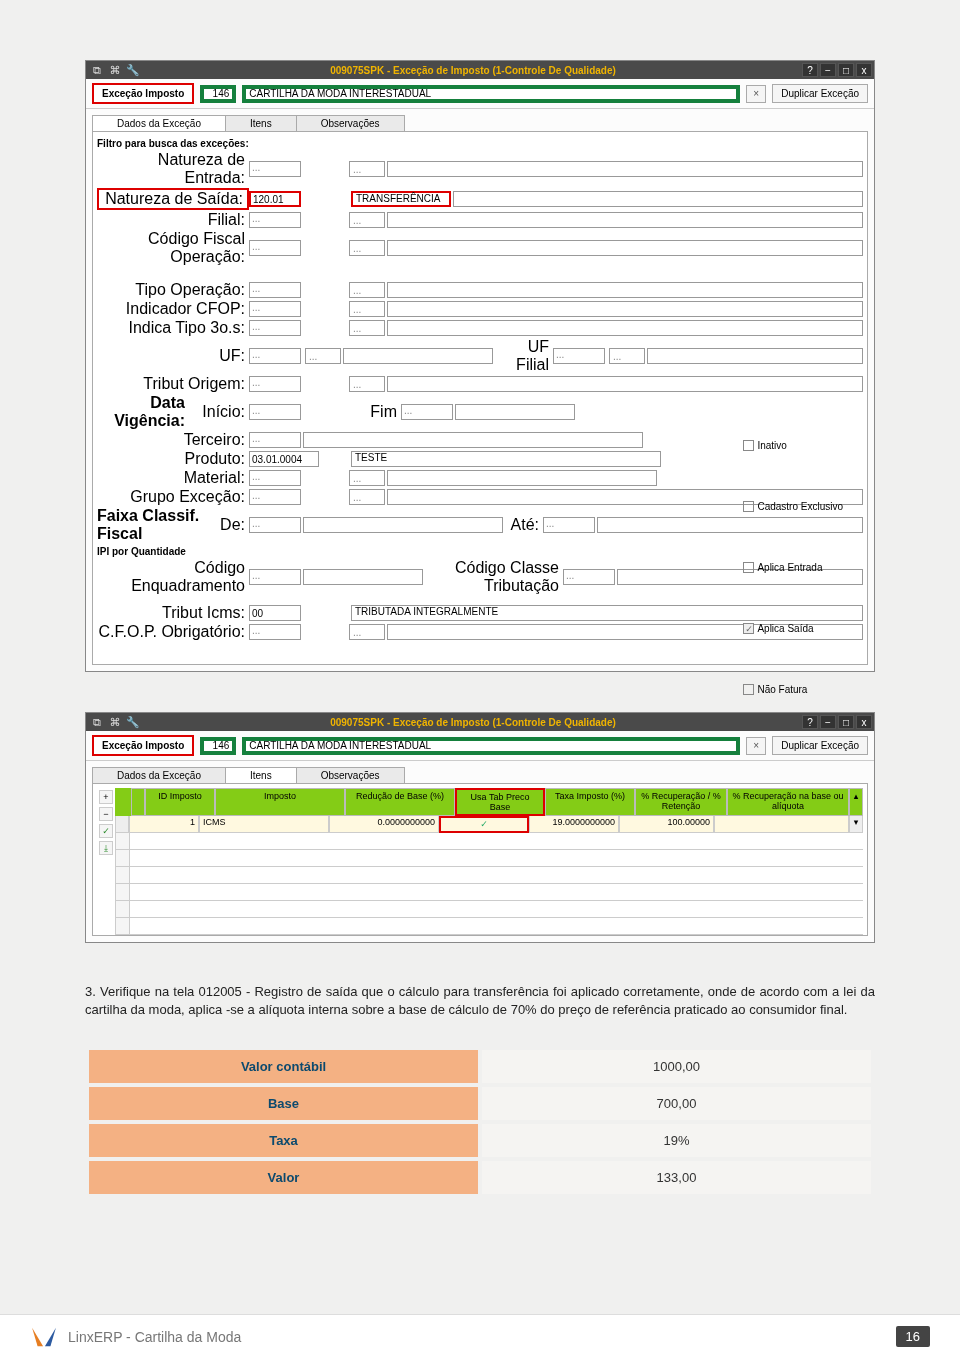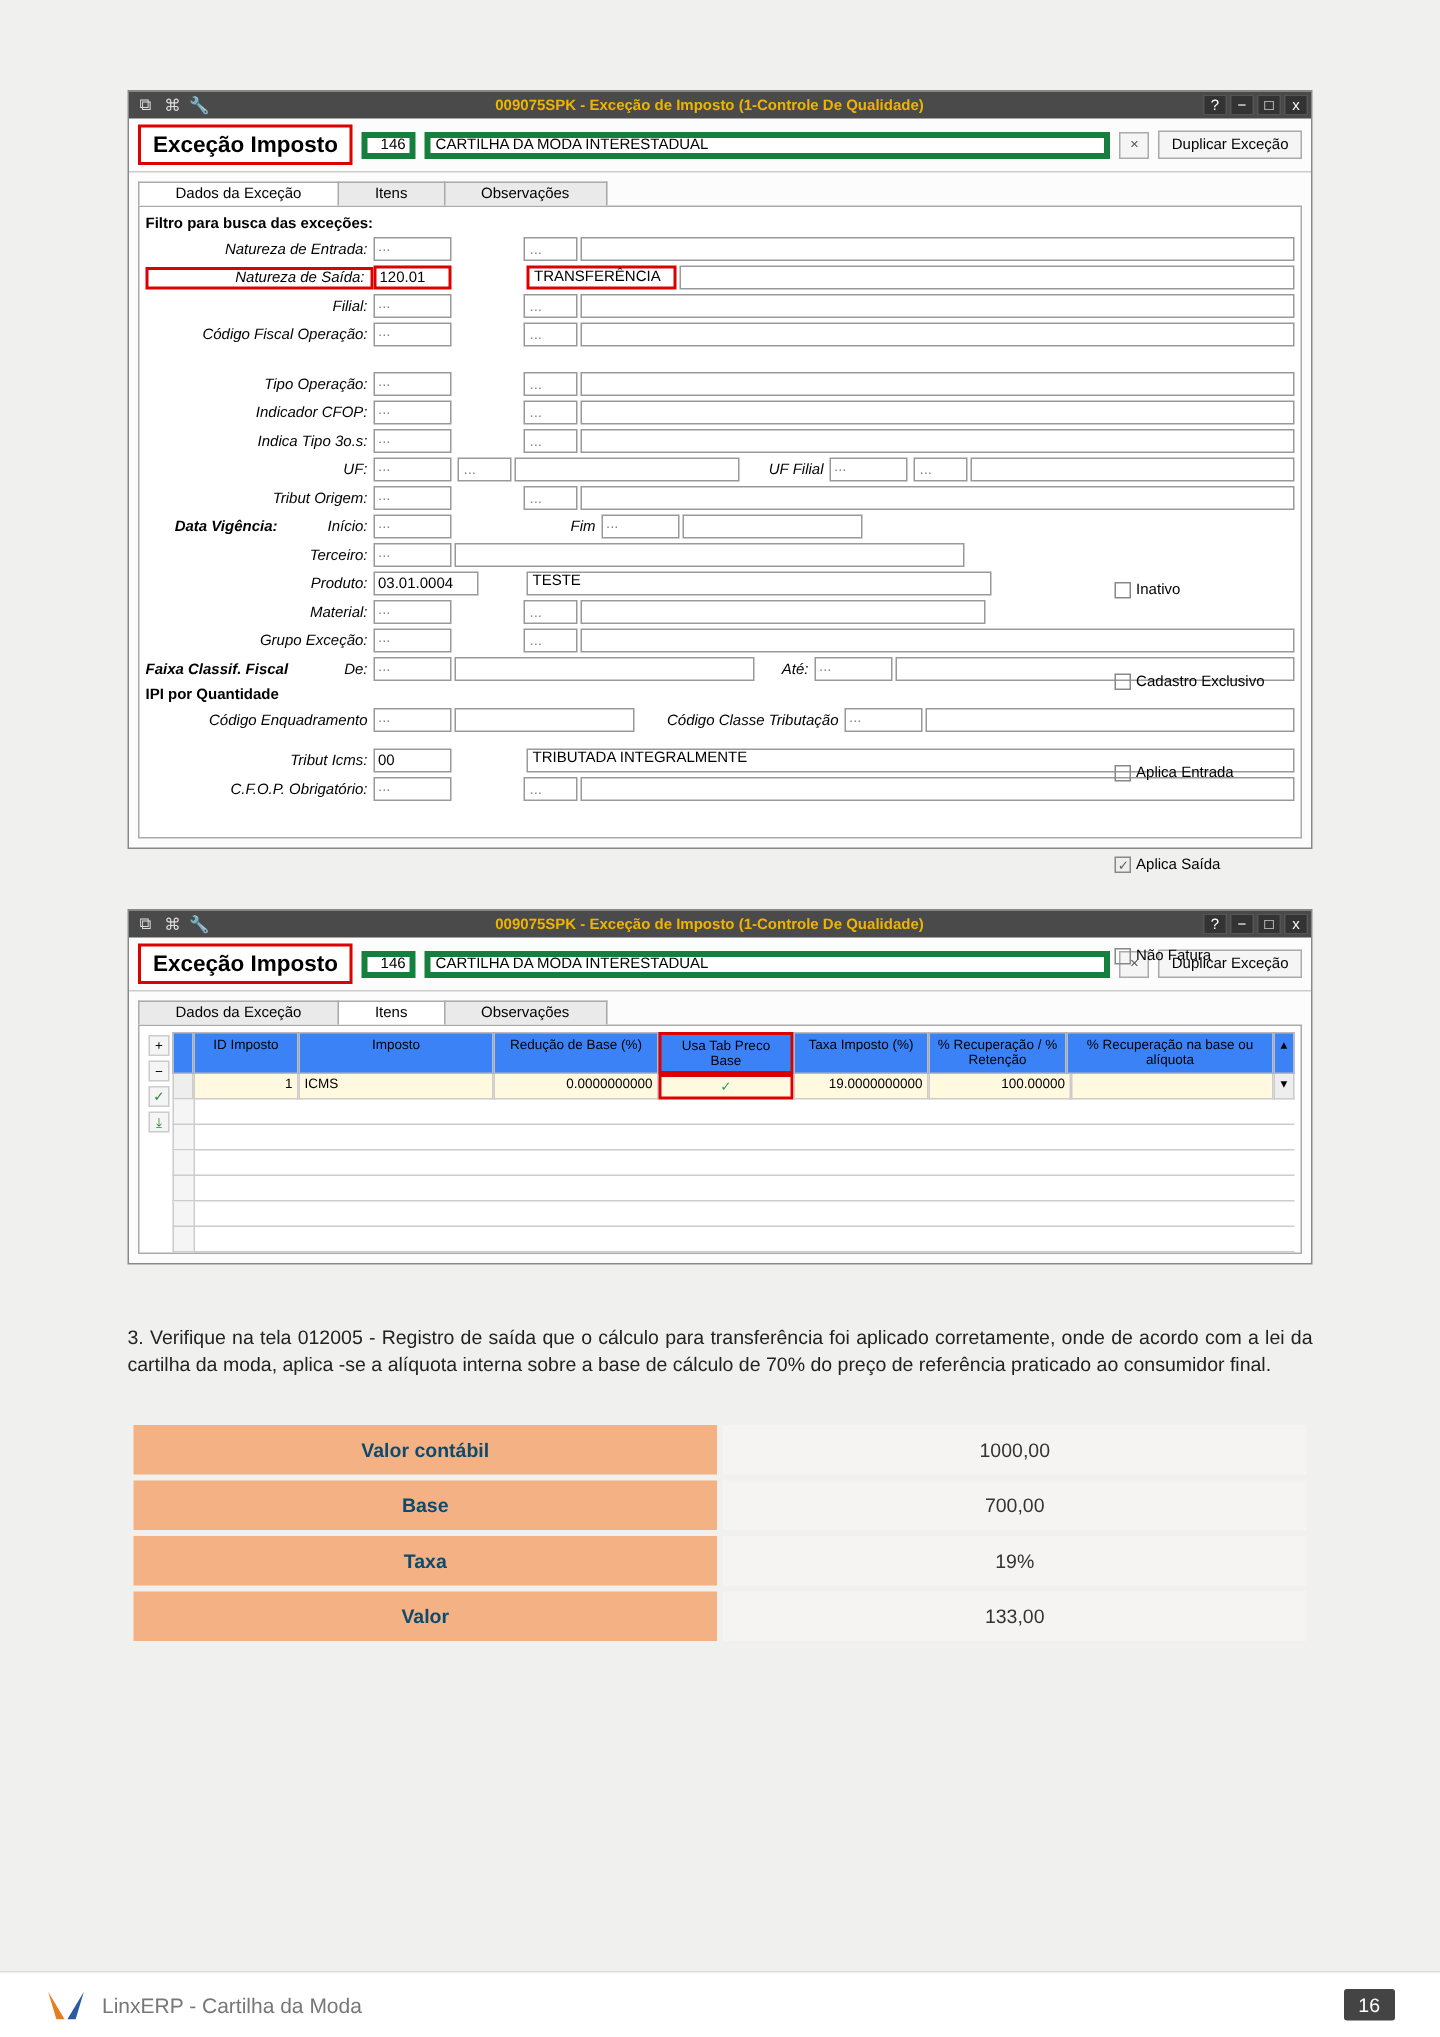--- a/index.html
+++ b/index.html
@@ -9,49 +9,49 @@
 
   .app-window { background: #fcfcfc; border: 1px solid #888; margin-bottom: 40px; font-size: 10px; }
   .titlebar { background: #4a4a4a; color: #fff; display: flex; align-items: center; height: 18px; position: relative; }
   .titlebar .tb-icons { display: flex; gap: 4px; padding: 0 4px; }
   .titlebar .tb-icons span { width: 14px; height: 14px; display: inline-flex; align-items: center; justify-content: center; color: #ddd; font-size: 11px; }
   .titlebar .title { flex: 1; text-align: center; font-weight: bold; color: #f0b400; font-size: 10px; }
   .titlebar .win-ctrls { display: flex; gap: 2px; padding-right: 2px; }
   .titlebar .win-ctrls span { width: 16px; height: 14px; background: #333; color: #fff; display: inline-flex; align-items: center; justify-content: center; font-size: 10px; border: 1px solid #555; }
 
   .form-header { display: flex; align-items: center; padding: 4px 6px; gap: 6px; border-bottom: 1px solid #ccc; }
-  .form-header .label-box { border: 2px solid #d00; padding: 3px 8px; font-weight: bold; background: #fff; font-size: 15px; }
+  .form-header .label-box { border: 2px solid #d00; padding: 3px 8px; font-weight: bold; background: #fff; font-size: 10px; }
   .form-header input { border: 4px solid #15803d; height: 18px; padding: 0 3px; font-size: 10px; }
   .form-header .code { width: 36px; text-align: right; }
   .form-header .name { flex: 1; }
   .form-header .clear-btn { width: 20px; height: 18px; border: 1px solid #aaa; background: #f5f5f5; display: flex; align-items: center; justify-content: center; color: #555; }
   .form-header .dup-btn { border: 1px solid #aaa; padding: 3px 8px; background: #f5f5f5; font-size: 10px; }
 
   .tabs { display: flex; padding: 6px 6px 0 6px; }
   .tab { border: 1px solid #aaa; border-bottom: none; padding: 2px 24px; background: #eaeaea; margin-right: -1px; font-size: 10px; }
   .tab.active { background: #fff; position: relative; z-index: 2; }
   .tab-panel { border: 1px solid #aaa; margin: 0 6px 6px 6px; padding: 4px; background: #fff; }
 
   .section-title { font-weight: bold; font-size: 10px; padding: 2px 0; }
   .row { display: flex; align-items: center; min-height: 18px; margin-bottom: 1px; }
-  .row .lbl { text-align: right; padding-right: 4px; font-size: 10px; font-style: italic; }
+  .row .lbl { text-align: right; padding-right: 4px; font-size: 16px; }
   .small-in { width: 52px; height: 16px; border: 1px solid #999; padding: 0 2px; font-size: 10px; color: #888; }
   .ellips { width: 36px; height: 16px; border: 1px solid #999; display: inline-flex; align-items: center; justify-content: flex-start; padding: 0 3px; font-size: 10px; color: #888; background: #fff; }
   .big-in { flex: 1; height: 16px; border: 1px solid #999; padding: 0 3px; font-size: 10px; background: #fff; margin-left: 2px; }
   .hl-red { border: 2px solid #d00 !important; }
   .check-group { position: absolute; right: 20px; display: flex; flex-direction: column; gap: 2px; font-size: 10px; }
   .check-item { display: flex; align-items: center; gap: 3px; margin-top: 48px; }
   .check-item .box { width: 11px; height: 11px; border: 1px solid #888; display: inline-flex; align-items: center; justify-content: center; font-size: 9px; color: #666; }
 
   
   .grid { display: flex; font-size: 10px; }
   .grid-tools { display: flex; flex-direction: column; gap: 3px; padding: 2px; }
   .grid-tools span { width: 14px; height: 14px; border: 1px solid #ccc; display: inline-block; background: #f5f5f5; font-size: 9px; text-align: center; line-height: 12px; }
   .grid-main { flex: 1; }
-  .grid-head { display: flex; background: #3b82f6; }
+  .grid-head { display: flex; background: #84cc16; padding-left: 16px; }
   .gh { border: 1px solid #bbb; padding: 2px 3px; text-align: center; font-size: 9px; }
   .grid-body .grow { display: flex; height: 17px; }
   .gc { border: 1px solid #ccc; border-top: none; padding: 1px 3px; text-align: right; font-size: 9px; }
   .gc.left { text-align: left; }
   .grid-body .emptyrow { display: flex; height: 17px; }
   .emptyrow .ec { border-left: 1px solid #ccc; border-bottom: 1px solid #ccc; }
 
   .para { font-size: 13px; line-height: 1.35; text-align: justify; margin: 6px 0 28px 0; color: #222; font-family: Verdana, sans-serif; }
 
   .summary-table { width: 100%; border-collapse: separate; border-spacing: 4px; }

